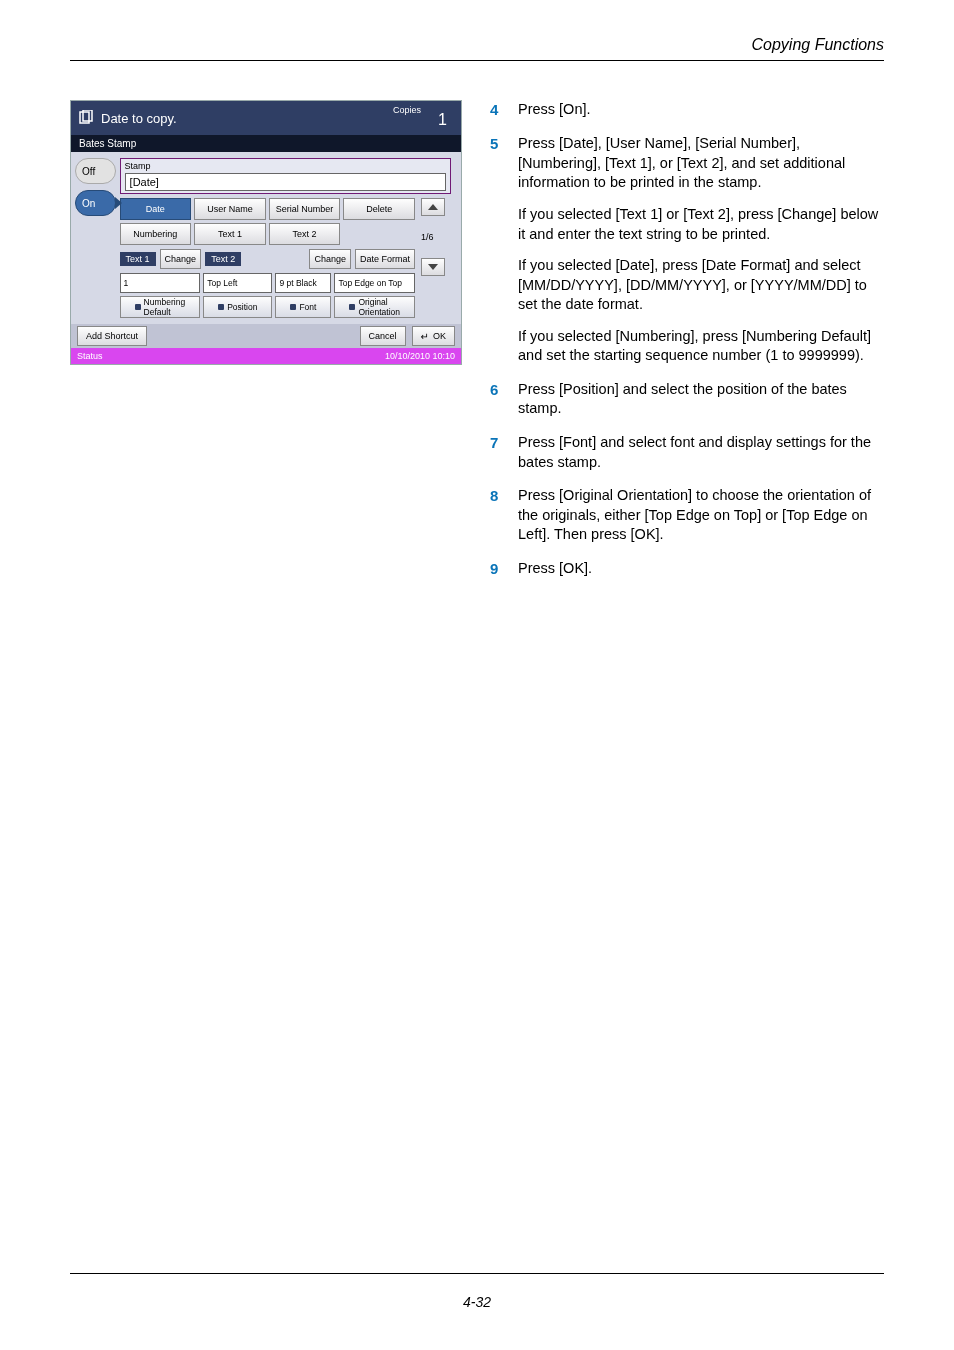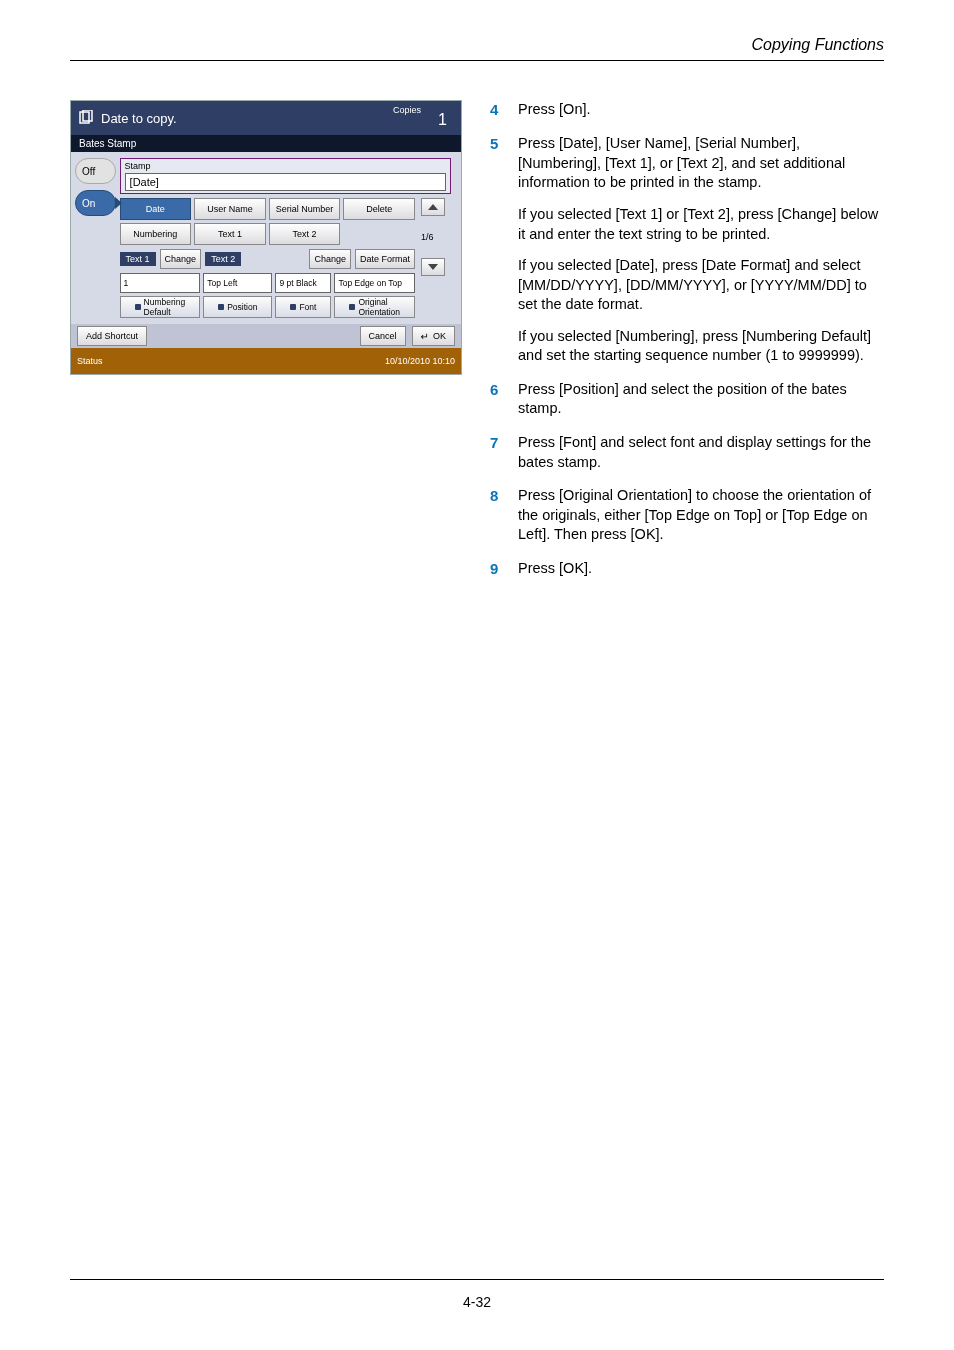--- a/index.html
+++ b/index.html
@@ -8,21 +8,21 @@
 .header-rule{position:absolute;top:60px;left:70px;right:70px;border-top:1px solid #000}
 .content{position:absolute;top:100px;left:70px;right:70px;display:flex;gap:30px}
 .left-col{width:390px}
 .right-col{flex:1;font-size:14.5px;line-height:1.35}
 .step{display:flex;margin:0 0 14px 0}
 .step-num{width:28px;flex:none;color:#0a74b8;font-weight:bold;font-size:15px}
 .step-body{flex:1}
 .step-body p{margin:0 0 12px 0}
 .step-body p:last-child{margin-bottom:0}
 strong{font-weight:bold}
-.footer{position:absolute;bottom:40px;left:70px;right:70px;text-align:center;font-size:14px;border-top:1px solid #000;padding-top:14px}
+.footer{position:absolute;bottom:40px;left:70px;right:70px;text-align:center;font-style:italic;font-size:14px;border-top:1px solid #000;padding-top:20px}
 
 
 .panel{width:390px;border:1px solid #9aa;font-size:10px;color:#000;background:#fff}
 .panel-top{background:#2f3e64;color:#fff;display:flex;align-items:center;height:34px;position:relative}
 .panel-top .icon{width:18px;height:18px;margin:0 6px;display:flex;align-items:center;justify-content:center}
 .panel-top .ready{font-size:13px}
 .panel-top .copies-lbl{position:absolute;right:40px;top:4px;font-size:9px}
 .panel-top .copies-num{position:absolute;right:14px;top:10px;font-size:16px}
 .panel-tab{background:#0f172a;color:#fff;padding:3px 8px;font-size:10px}
 .panel-body{background:#d6d9e6;padding:6px 6px 6px 0;display:flex;position:relative}
@@ -42,21 +42,21 @@
 .text-row{display:flex;align-items:center;gap:4px;margin:4px 0}
 .text-lbl{background:#2f3e64;color:#fff;font-size:9px;padding:2px 6px}
 .spacer{flex:1}
 .disp-grid{display:grid;grid-template-columns:1.1fr 1fr 0.8fr 1fr;gap:3px}
 .disp-cell{background:#fff;border:1px solid #666;height:18px;display:flex;align-items:center;padding:0 3px;font-size:8.5px}
 .sub-btn{background:linear-gradient(#fdfdfd,#d9dce6);border:1px solid #888;height:20px;display:flex;align-items:center;padding:0 14px;font-size:8.5px;cursor:pointer}
 .sub-btn .dot{width:6px;height:6px;background:#2f3e64;border-radius:1px;margin-right:3px;flex:none}
 .panel-foot{background:#c0c3d4;display:flex;align-items:center;height:24px;padding:0 6px;gap:6px}
 .foot-btn{background:linear-gradient(#fefefe,#dcdce0);border:1px solid #888;height:18px;display:flex;align-items:center;justify-content:center;font-size:9px;padding:0 8px;cursor:pointer}
 .foot-btn .arrow{margin-right:4px;font-size:10px}
-.panel-status{background:#a16207;color:#fff;display:flex;align-items:center;height:26px;padding:0 6px;font-size:9px}
+.panel-status{background:#d946ef;color:#fff;display:flex;align-items:center;height:16px;padding:0 6px;font-size:9px}
 .panel-status .dt{margin-left:auto}
 .pager-box{width:30px;display:flex;flex-direction:column;align-items:flex-start;gap:16px;margin-left:2px}
 .pager-btn{width:22px;height:16px;background:linear-gradient(#fefefe,#dcdce0);border:1px solid #888;font-size:9px;display:flex;align-items:center;justify-content:center;cursor:pointer}
 .pager-lbl{font-size:9px}
 </style>
 </head>
 <body>
 <div class="page">
   <div class="header-title">Copying Functions</div>
   <div class="header-rule"></div>

